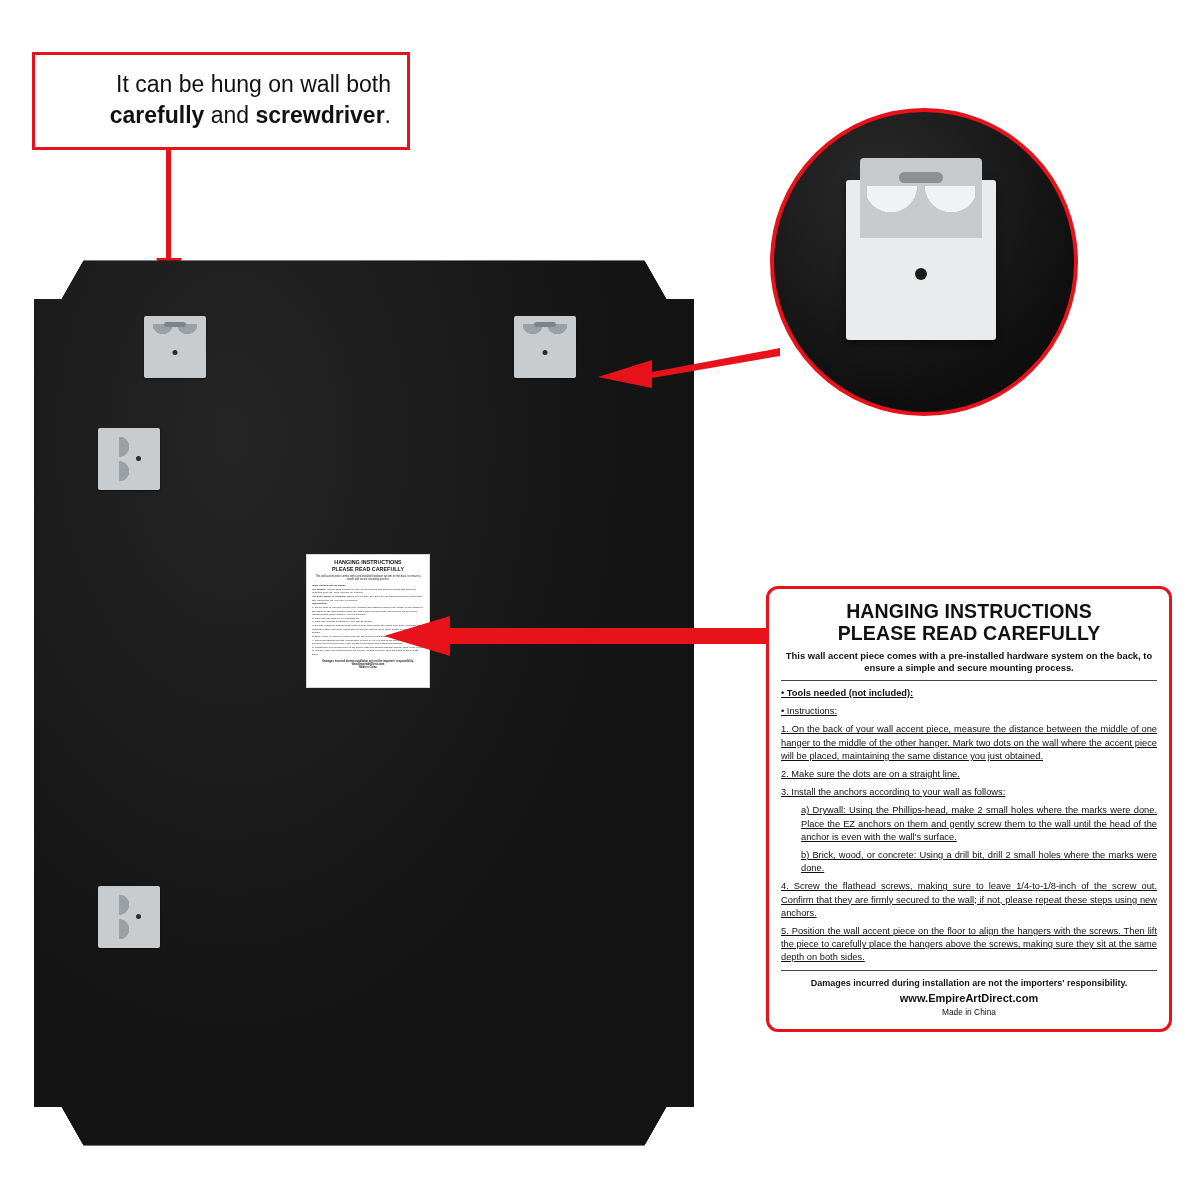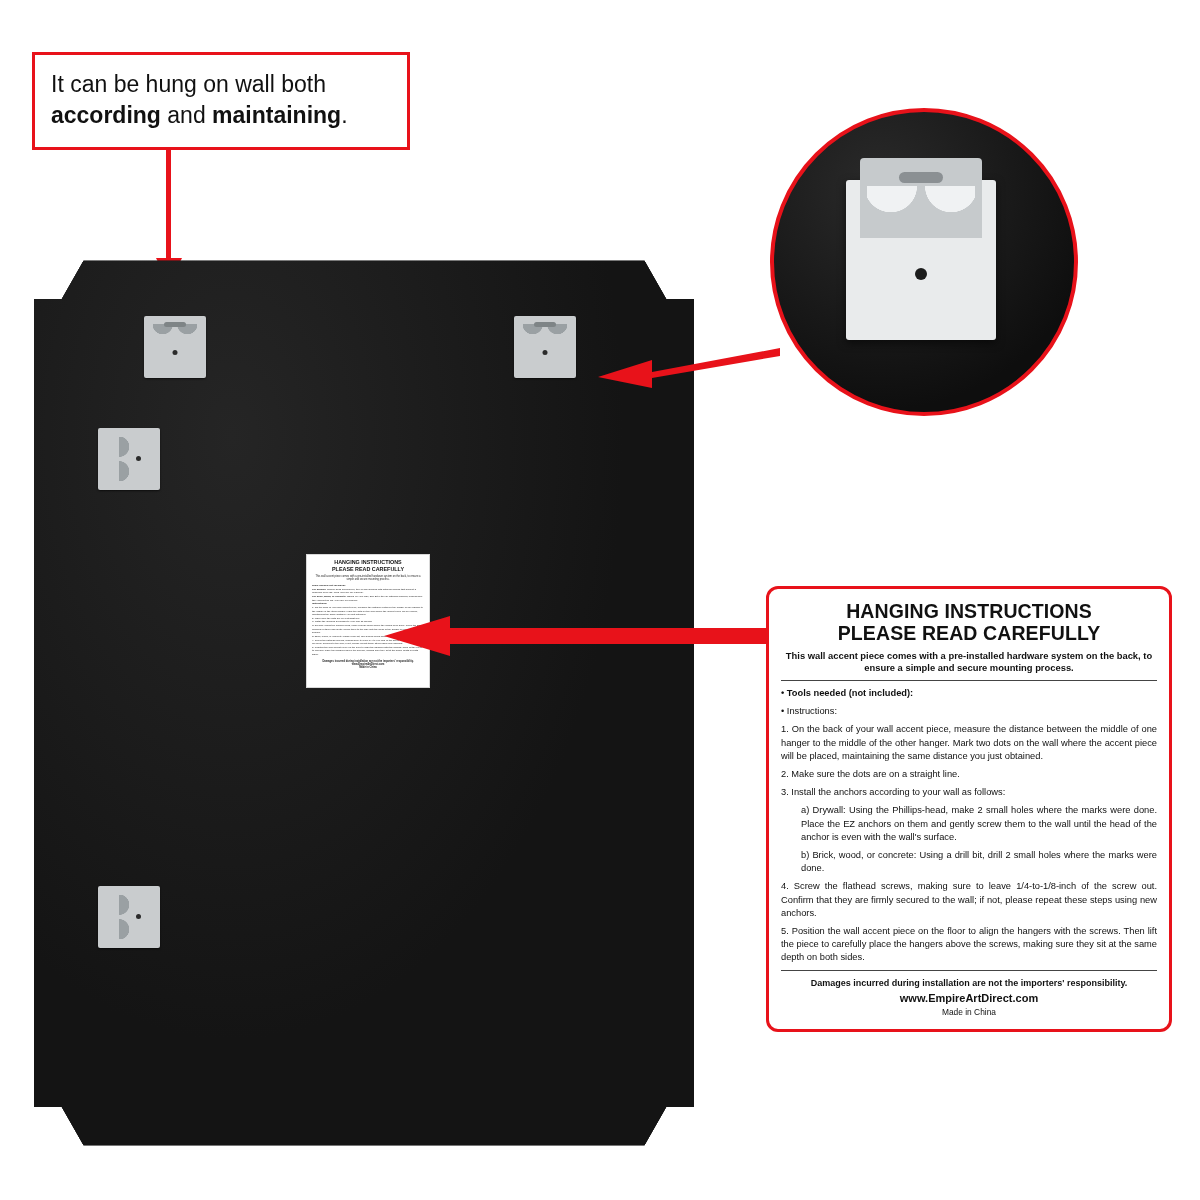--- a/index.html
+++ b/index.html
@@ -25,20 +25,21 @@
     left: 32px;
     top: 52px;
     width: 378px;
     box-sizing: border-box;
     border: 3px solid #e8121a;
     background: #ffffff;
     padding: 14px 16px 16px 16px;
     line-height: 1.35;
     font-size: 23px;
     color: #111;
+    text-align: right;
   }
   .callout-top .ln2 { display: block; }
   .bold { font-weight: bold; }
 
   
   .arrow-line {
     position: absolute;
     background: #e8121a;
   }
   .arrow-head {
@@ -290,21 +291,21 @@
     margin-top: 5px;
     padding-bottom: 6px;
     border-bottom: 1px solid #444;
   }
   .instr-body {
     font-size: 9.3px;
     line-height: 1.42;
     text-align: justify;
     margin-top: 6px;
   }
-  .instr-body p { margin: 0 0 5px 0; }
+  .instr-body p { margin: 0 0 5px 0; text-decoration: underline; }
   .instr-body .indent { padding-left: 12px; }
   .instr-body .indent2 { padding-left: 20px; }
   .instr-foot {
     margin-top: 6px;
     padding-top: 6px;
     border-top: 1px solid #444;
     text-align: center;
     font-size: 9px;
     font-weight: bold;
     line-height: 1.45;
@@ -322,21 +323,21 @@
   }
 </style>
 </head>
 <body>
 
 <div class="stage">
 
   <div class="callout-top">
     <span>It can be hung on wall both</span>
     <span class="ln2">
-      <span class="bold">according</span><span> and </span><span class="bold">maintaining</span><span>.</span>
+      <span class="bold">carefully</span><span> and </span><span class="bold">screwdriver</span><span>.</span>
     </span>
   </div>
 
   <div class="arrow-line arr1-line"></div>
   <div class="arrow-head arr1-head"></div>
 
   <div class="panel-wrap">
     <div class="panel"></div>
 
     <div class="hanger" id="hanger-top-left">

